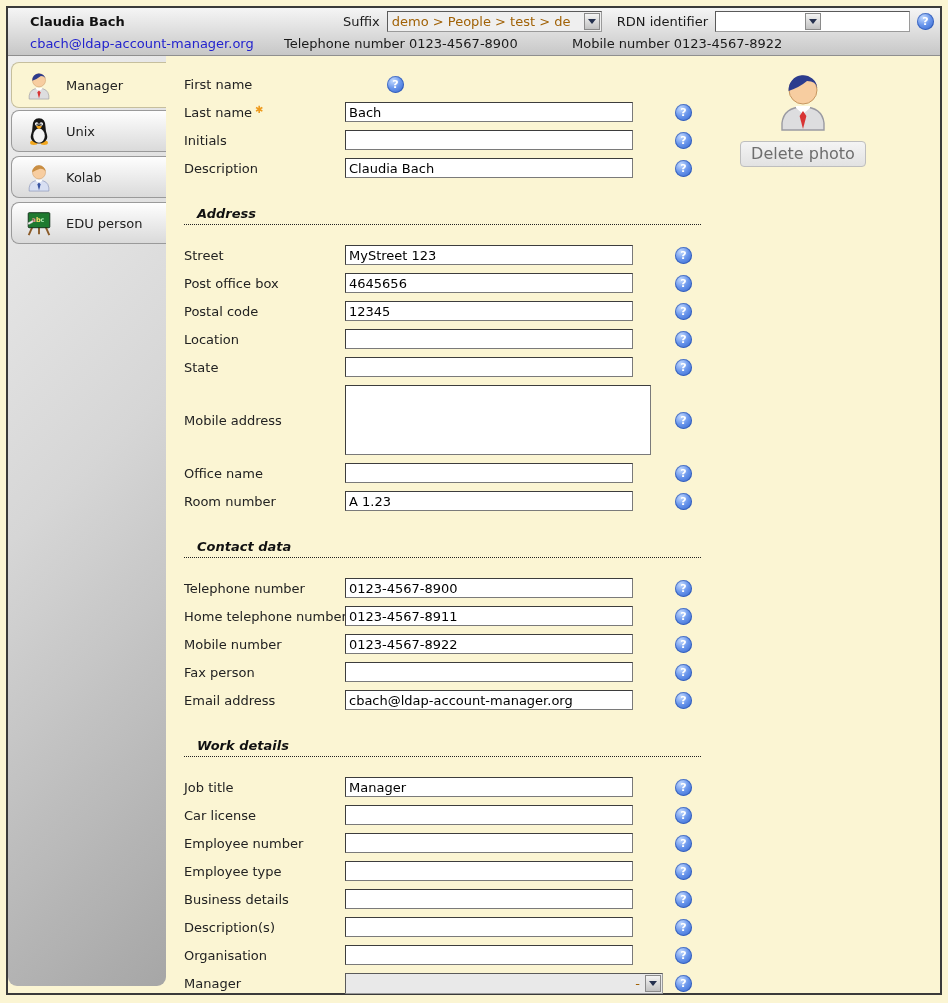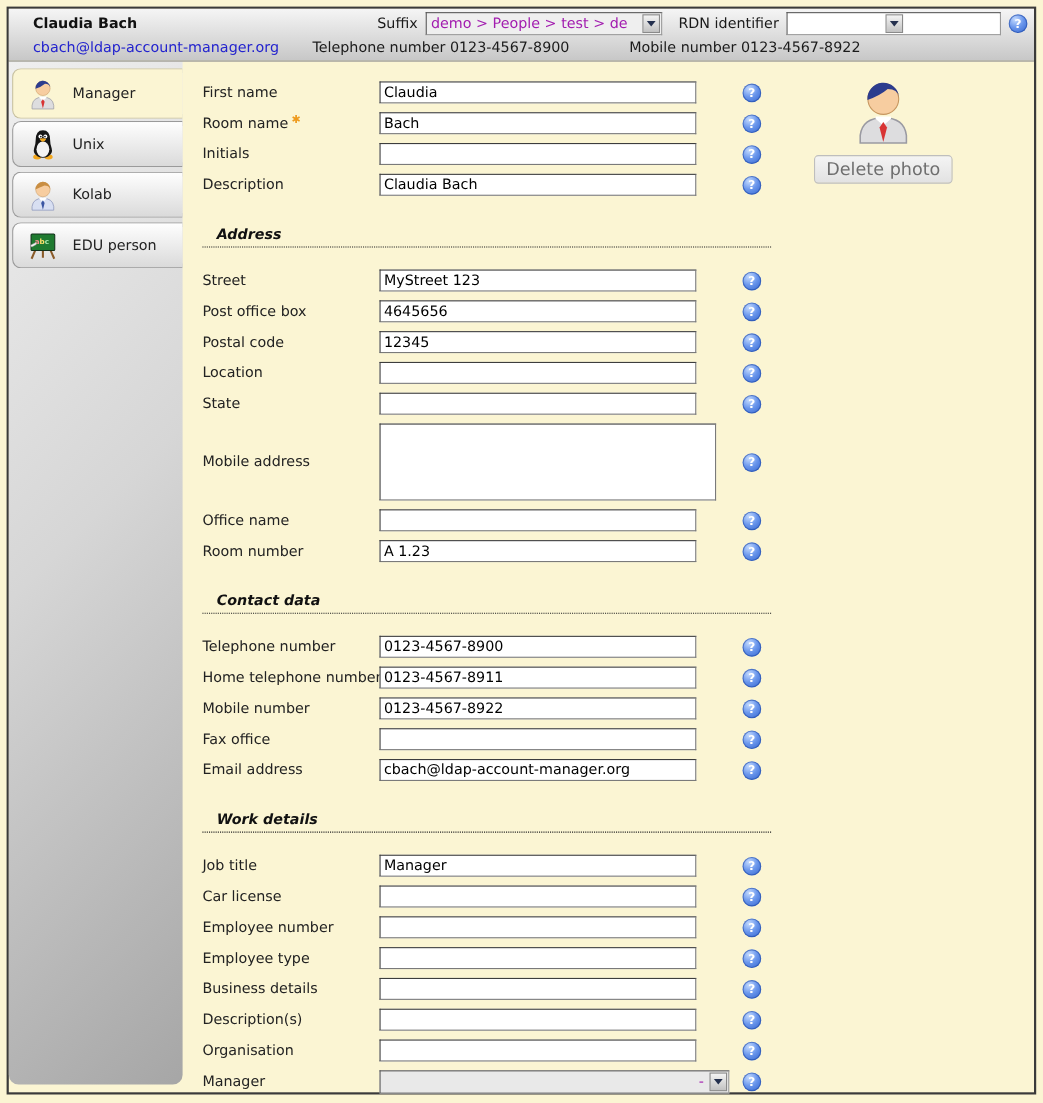--- a/index.html
+++ b/index.html
@@ -55,21 +55,21 @@
     display: flex;
     align-items: center;
     cursor: pointer;
   }
   .fselect.white { background: #ffffff; flex-direction: column; }
   .fselect .sel-text {
     flex: 1;
     padding: 0 4px;
     white-space: nowrap;
     overflow: hidden;
-    color: #a21caf;
+    color: #a16207;
   }
   .sel-btn {
     width: 16px;
     height: 17px;
     margin: 1px;
     background: linear-gradient(#F4F4F4, #C2C2C2);
     border: 1px solid #8a8a8a;
     display: flex;
     align-items: center;
     justify-content: center;
@@ -276,25 +276,24 @@
               <text x="8" y="15" font-size="7" font-family="DejaVu Sans, sans-serif" font-weight="bold"><tspan fill="#F49090">a</tspan><tspan fill="#FFE06A">b</tspan><tspan fill="#A8E8B0">c</tspan></text>
               <rect x="4" y="14.5" width="6" height="2" rx="1" transform="rotate(-28 7 15.5)" fill="#F4F4F4" stroke="#999" stroke-width="0.4"></rect>
             </svg></span>
           <span class="tlabel">EDU person</span>
         </div>
       </div>
     <div class="content">
       <div id="form">
           <div class="frow">
             <span class="flabel"><span>First name</span></span>
-            <input class="fin" type="text" value="Claudia" style="">
-            <span class="help">?</span>
-          </div>
-          <div class="frow">
-            <span class="flabel"><span>Room name</span><span class="req-star">✱</span></span>
+            <span class="help">?</span>
+          </div>
+          <div class="frow">
+            <span class="flabel"><span>Last name</span><span class="req-star">✱</span></span>
             <input class="fin" type="text" value="Bach" style="">
             <span class="help">?</span>
           </div>
           <div class="frow">
             <span class="flabel"><span>Initials</span></span>
             <input class="fin" type="text" style="">
             <span class="help">?</span>
           </div>
           <div class="frow">
             <span class="flabel"><span>Description</span></span>
@@ -352,21 +351,21 @@
             <span class="flabel"><span>Home telephone number</span></span>
             <input class="fin" type="text" value="0123-4567-8911" style="">
             <span class="help">?</span>
           </div>
           <div class="frow">
             <span class="flabel"><span>Mobile number</span></span>
             <input class="fin" type="text" value="0123-4567-8922" style="">
             <span class="help">?</span>
           </div>
           <div class="frow">
-            <span class="flabel"><span>Fax office</span></span>
+            <span class="flabel"><span>Fax person</span></span>
             <input class="fin" type="text" style="">
             <span class="help">?</span>
           </div>
           <div class="frow">
             <span class="flabel"><span>Email address</span></span>
             <input class="fin" type="text" value="cbach@ldap-account-manager.org" style="">
             <span class="help">?</span>
           </div>
           <div class="section-head">Work details</div>
           <div class="frow">

